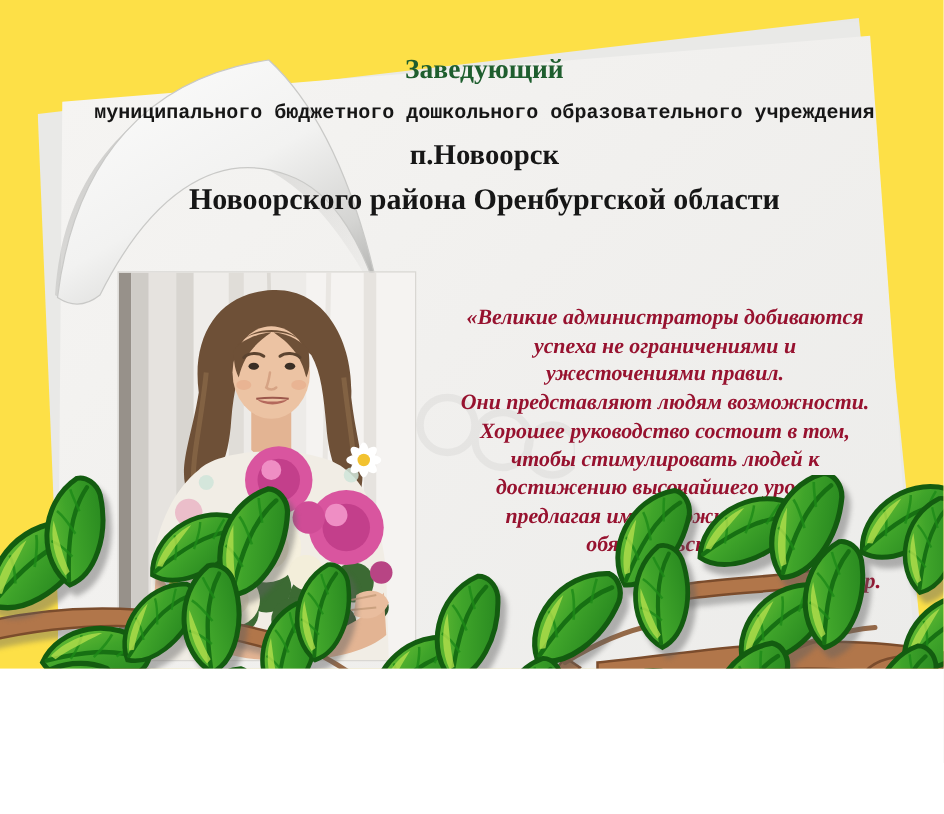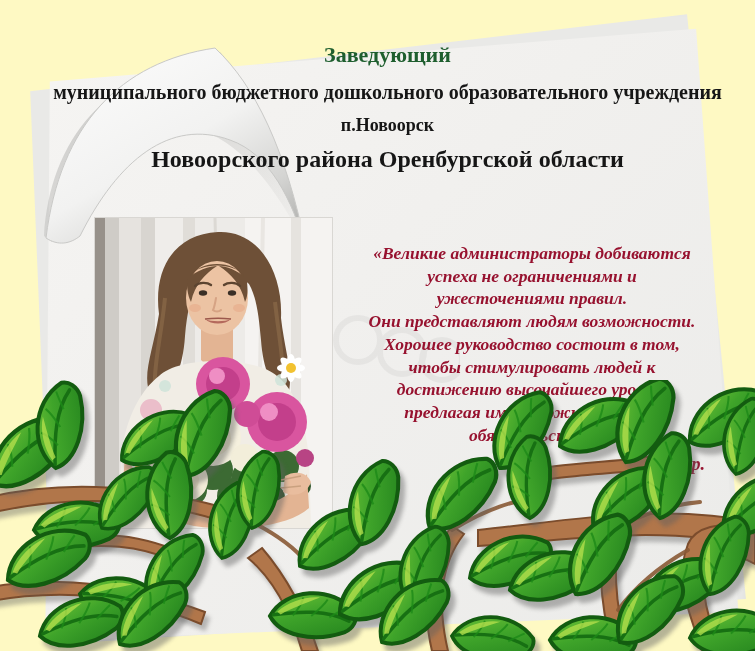--- a/index.html
+++ b/index.html
@@ -1,18 +1,18 @@
 <!DOCTYPE html>
 <html><head>
 <meta charset="utf-8">
 <style>
   html,body{margin:0;padding:0;background:#ffffff;}
   #stage{
-    position:relative;width:755px;height:651px;overflow:hidden;
-    background:#fef9c3;
+    position:relative;width:755px;height:535px;overflow:hidden;
+    background:#fde047;
     font-family:"Liberation Serif","DejaVu Serif",serif;
   }
   
   .sheet-back{
     position:absolute;left:0;top:0;width:755px;height:651px;
     clip-path:polygon(4% 14%,91% 2.2%,98.8% 92%,7% 99%);
     background:#e9e9e7;
     box-shadow:inset 0 0 18px rgba(0,0,0,.18);
   }
   .sheet-main{
@@ -20,23 +20,23 @@
     clip-path:polygon(6.6% 12.5%,92.2% 4.4%,97.8% 94%,6% 98.5%);
     background:linear-gradient(135deg,#f6f5f3 0%,#f1f0ee 45%,#ebebe9 100%);
   }
   .curl-svg{position:absolute;left:0;top:0;pointer-events:none;}
   
   .header{
     position:absolute;left:35px;top:44px;width:705px;text-align:center;
     font-weight:bold;line-height:1;
   }
   .h-title{font-size:22px;color:#1e5e2e;margin:0 0 16px 0;}
-  .h-line2{font-size:20px;color:#161616;margin:0 0 14px 0;}
+  .h-line2{font-size:16px;color:#161616;margin:0 0 14px 0;font-family:Liberation Mono, monospace;}
   .h-line3{font-size:21px;color:#1e5e2e;margin:0 0 13px 0;}
-  .h-line4{font-size:18px;color:#161616;margin:0 0 13px 0;}
+  .h-line4{font-size:23px;color:#161616;margin:0 0 13px 0;}
   .h-line5{font-size:24px;color:#161616;margin:0;}
   
   .photo{
     position:absolute;left:95px;top:218px;width:237px;height:310px;
     outline:1px solid #d9d7d3;
   }
   
   .quote-block{
     position:absolute;left:341px;top:242px;width:382px;text-align:center;
     color:#97122f;font-weight:bold;font-style:italic;

